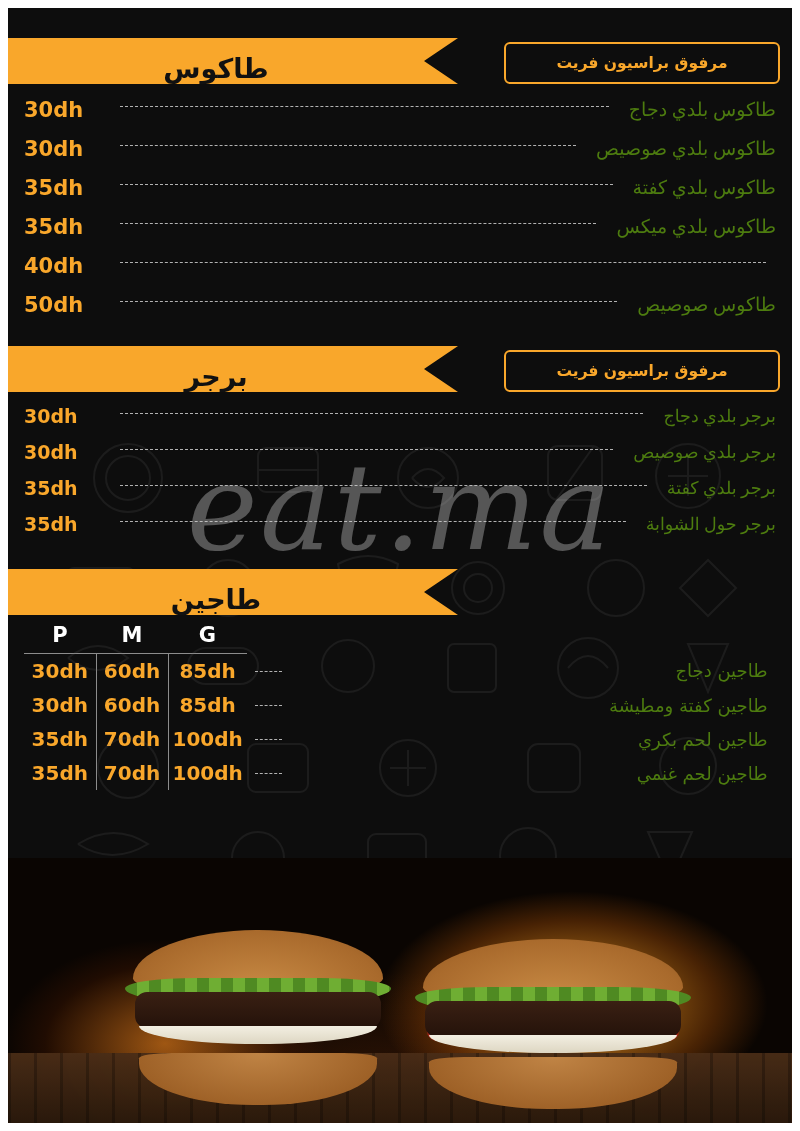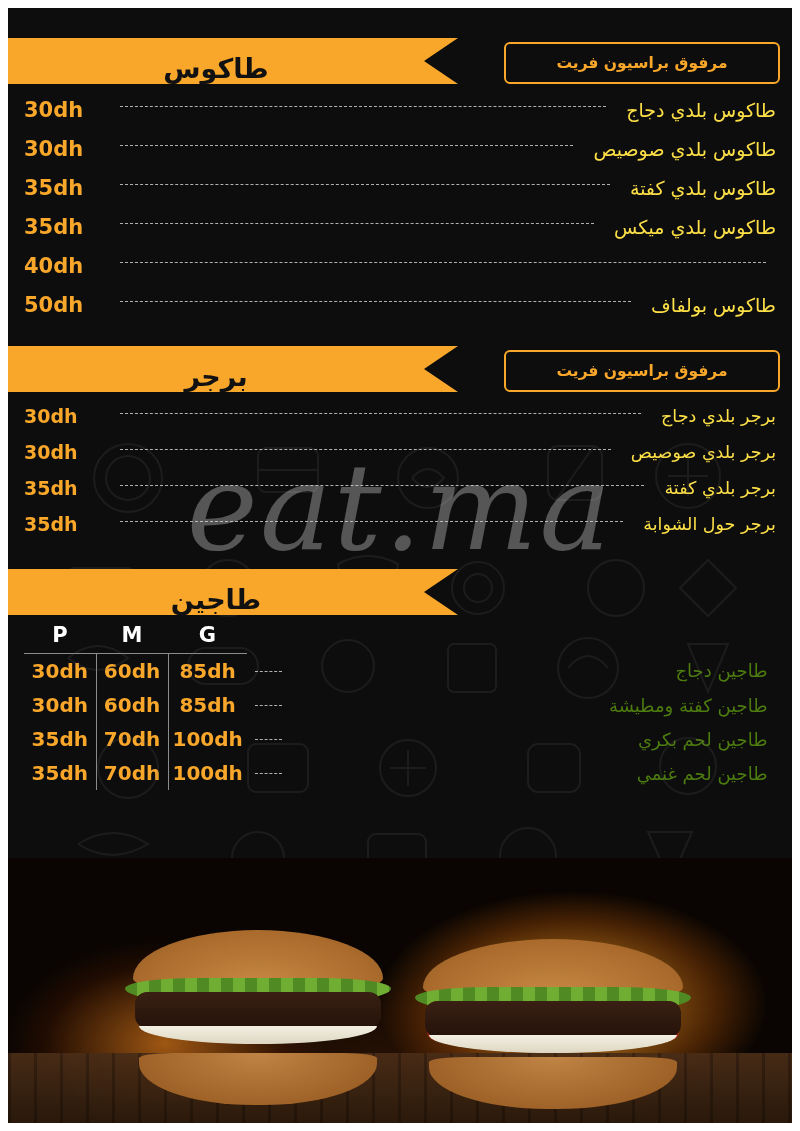--- a/index.html
+++ b/index.html
@@ -101,24 +101,25 @@
   .items {
     padding: 6px 16px 0 16px;
   }
   .row {
     display: flex;
     align-items: center;
     direction: rtl;
     height: 39px;
   }
   .row .name {
-    color: #fde047;
+    color: #4d7c0f;
     font-size: 19px;
     white-space: nowrap;
     padding-left: 10px;
+    font-family: Liberation Serif, serif;
   }
   .row .dots {
     flex: 1;
     border-bottom: 1px dashed #cfcfcf;
     margin: 0 10px 7px 10px;
     height: 1px;
     opacity: .85;
   }
   .row .price {
     color: #f9a72b;
@@ -379,21 +380,21 @@
       <div class="row">
         <div class="name">طاكوس بلدي ميكس</div>
         <div class="dots"></div>
         <div class="price">35dh</div>
       </div>
       <div class="row">
         <div class="dots"></div>
         <div class="price">40dh</div>
       </div>
       <div class="row">
-        <div class="name">طاكوس بولفاف</div>
+        <div class="name">طاكوس صوصيص</div>
         <div class="dots"></div>
         <div class="price">50dh</div>
       </div>
     </div>
 
     <div class="sec-gap"></div>
 
     <div class="section-head" style="margin-top:14px;">
       <div class="banner">
         <div class="banner-title">برجر</div>

